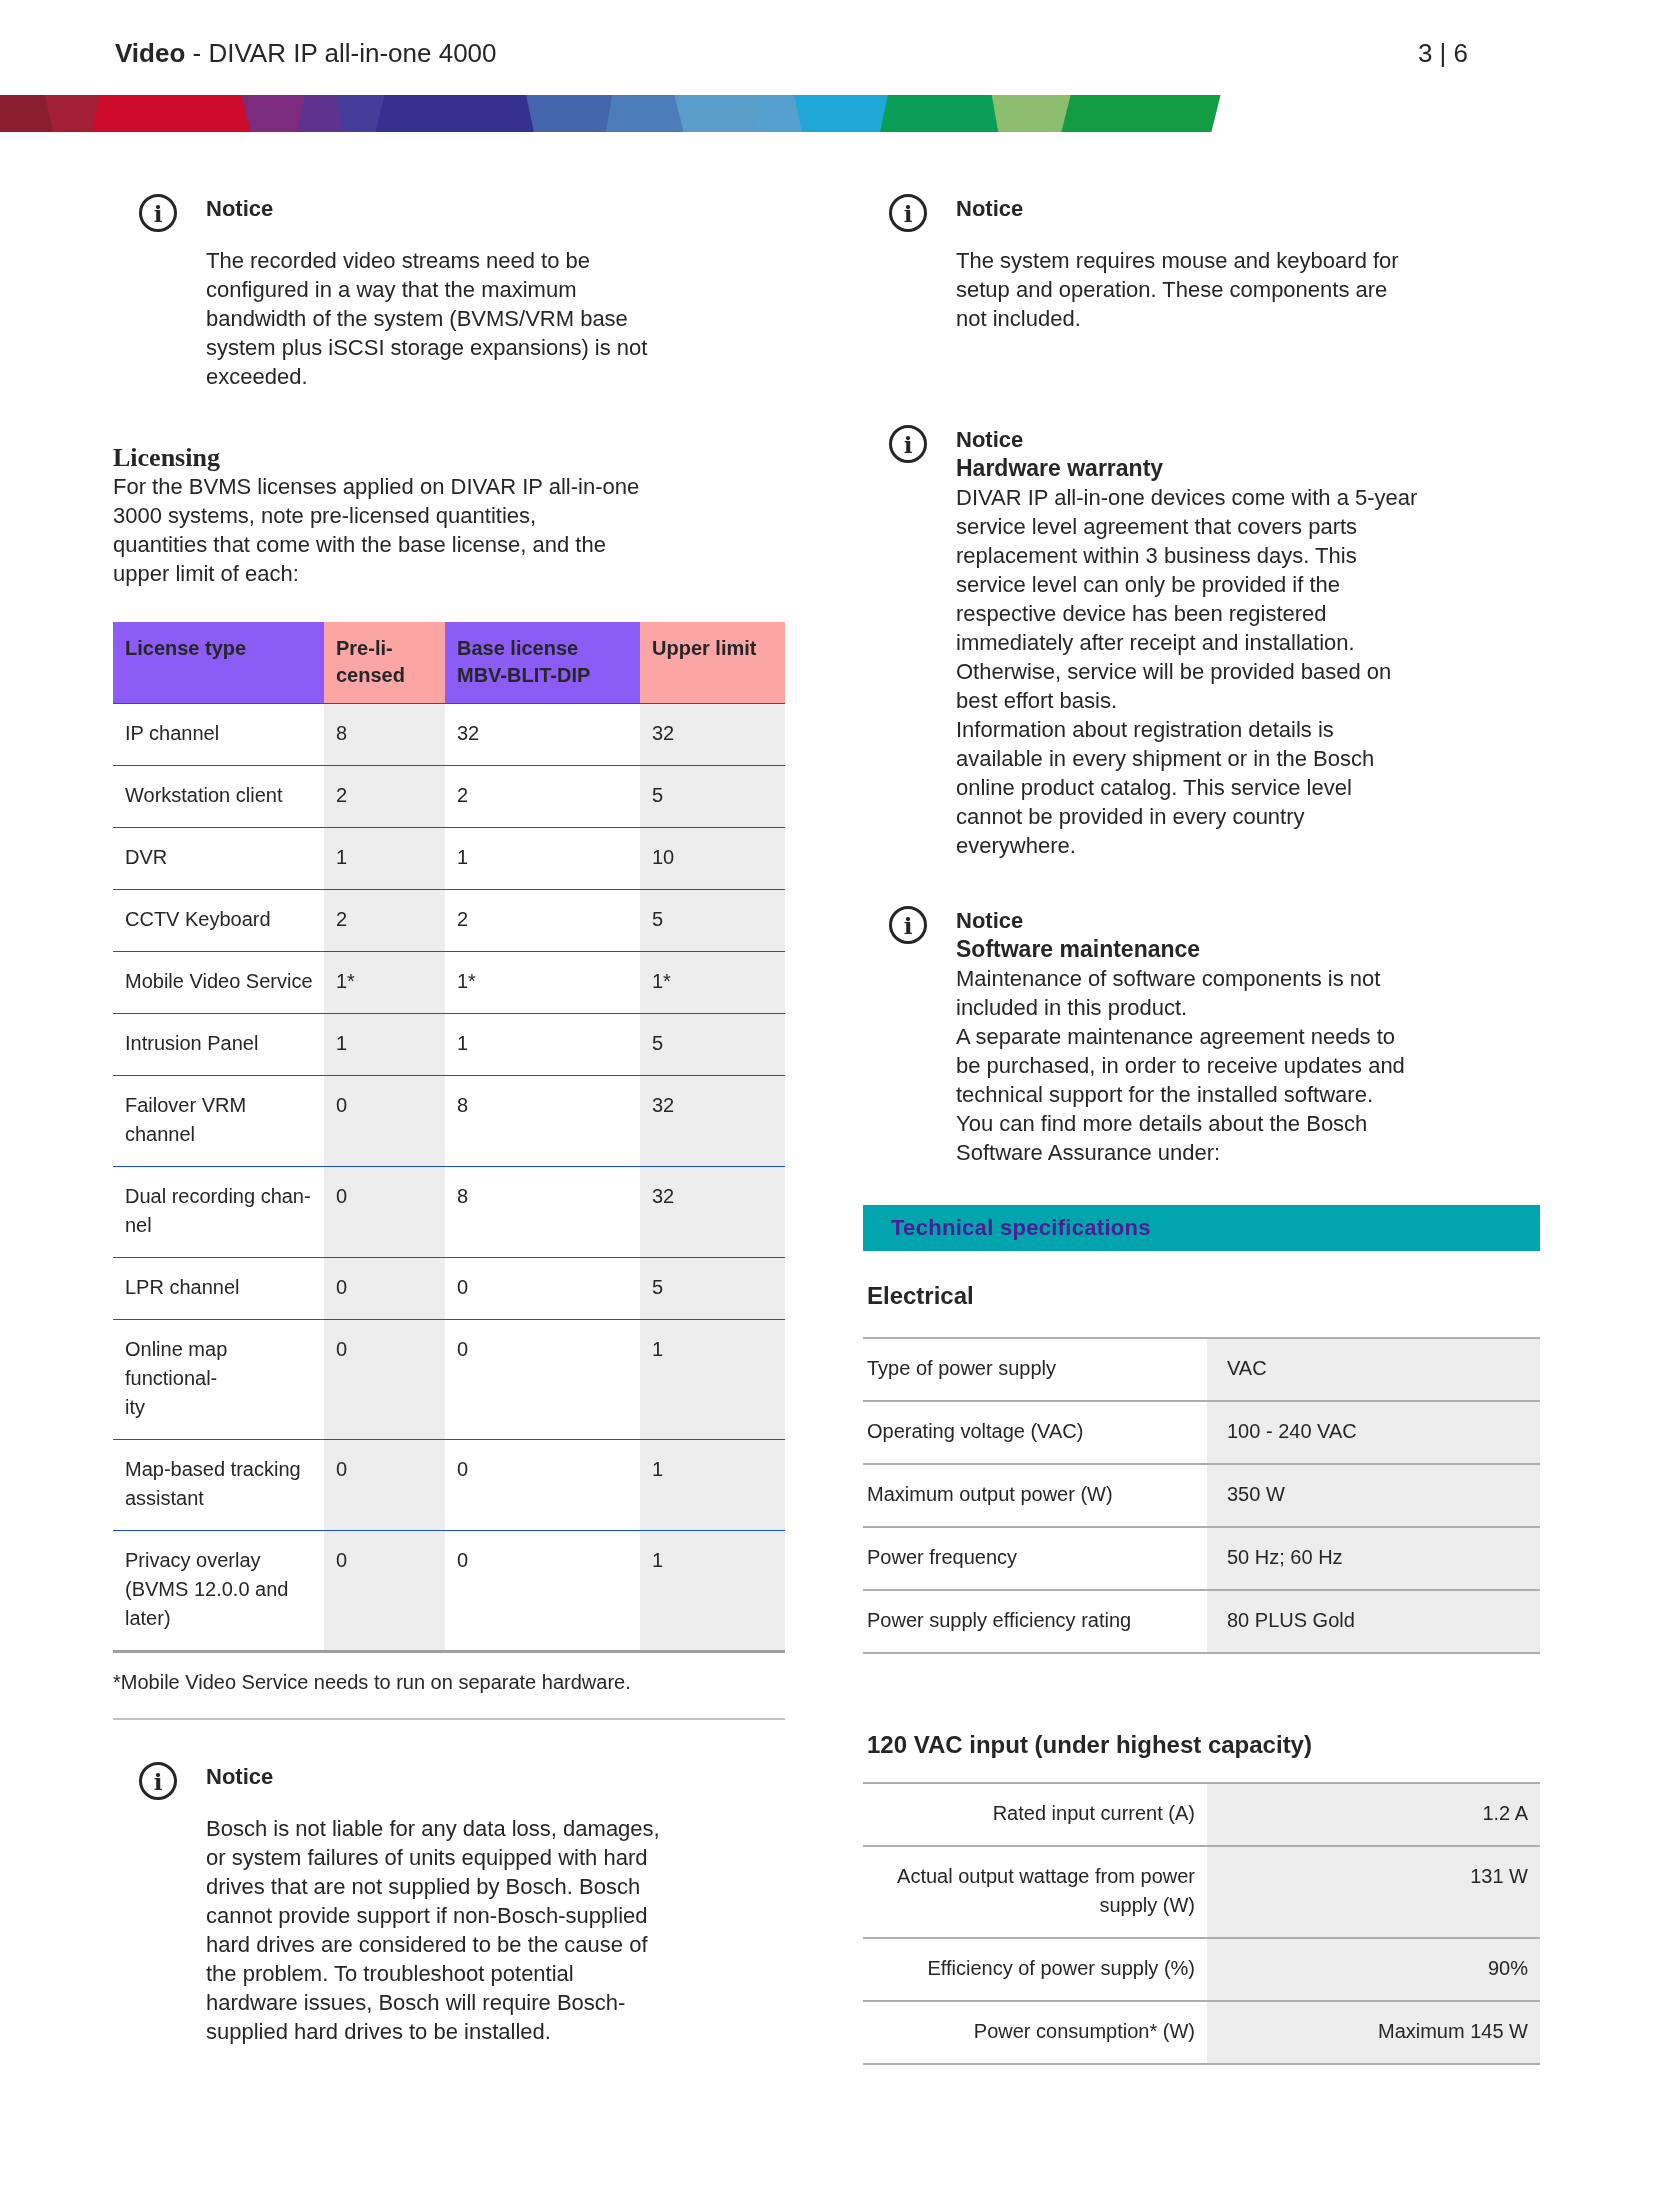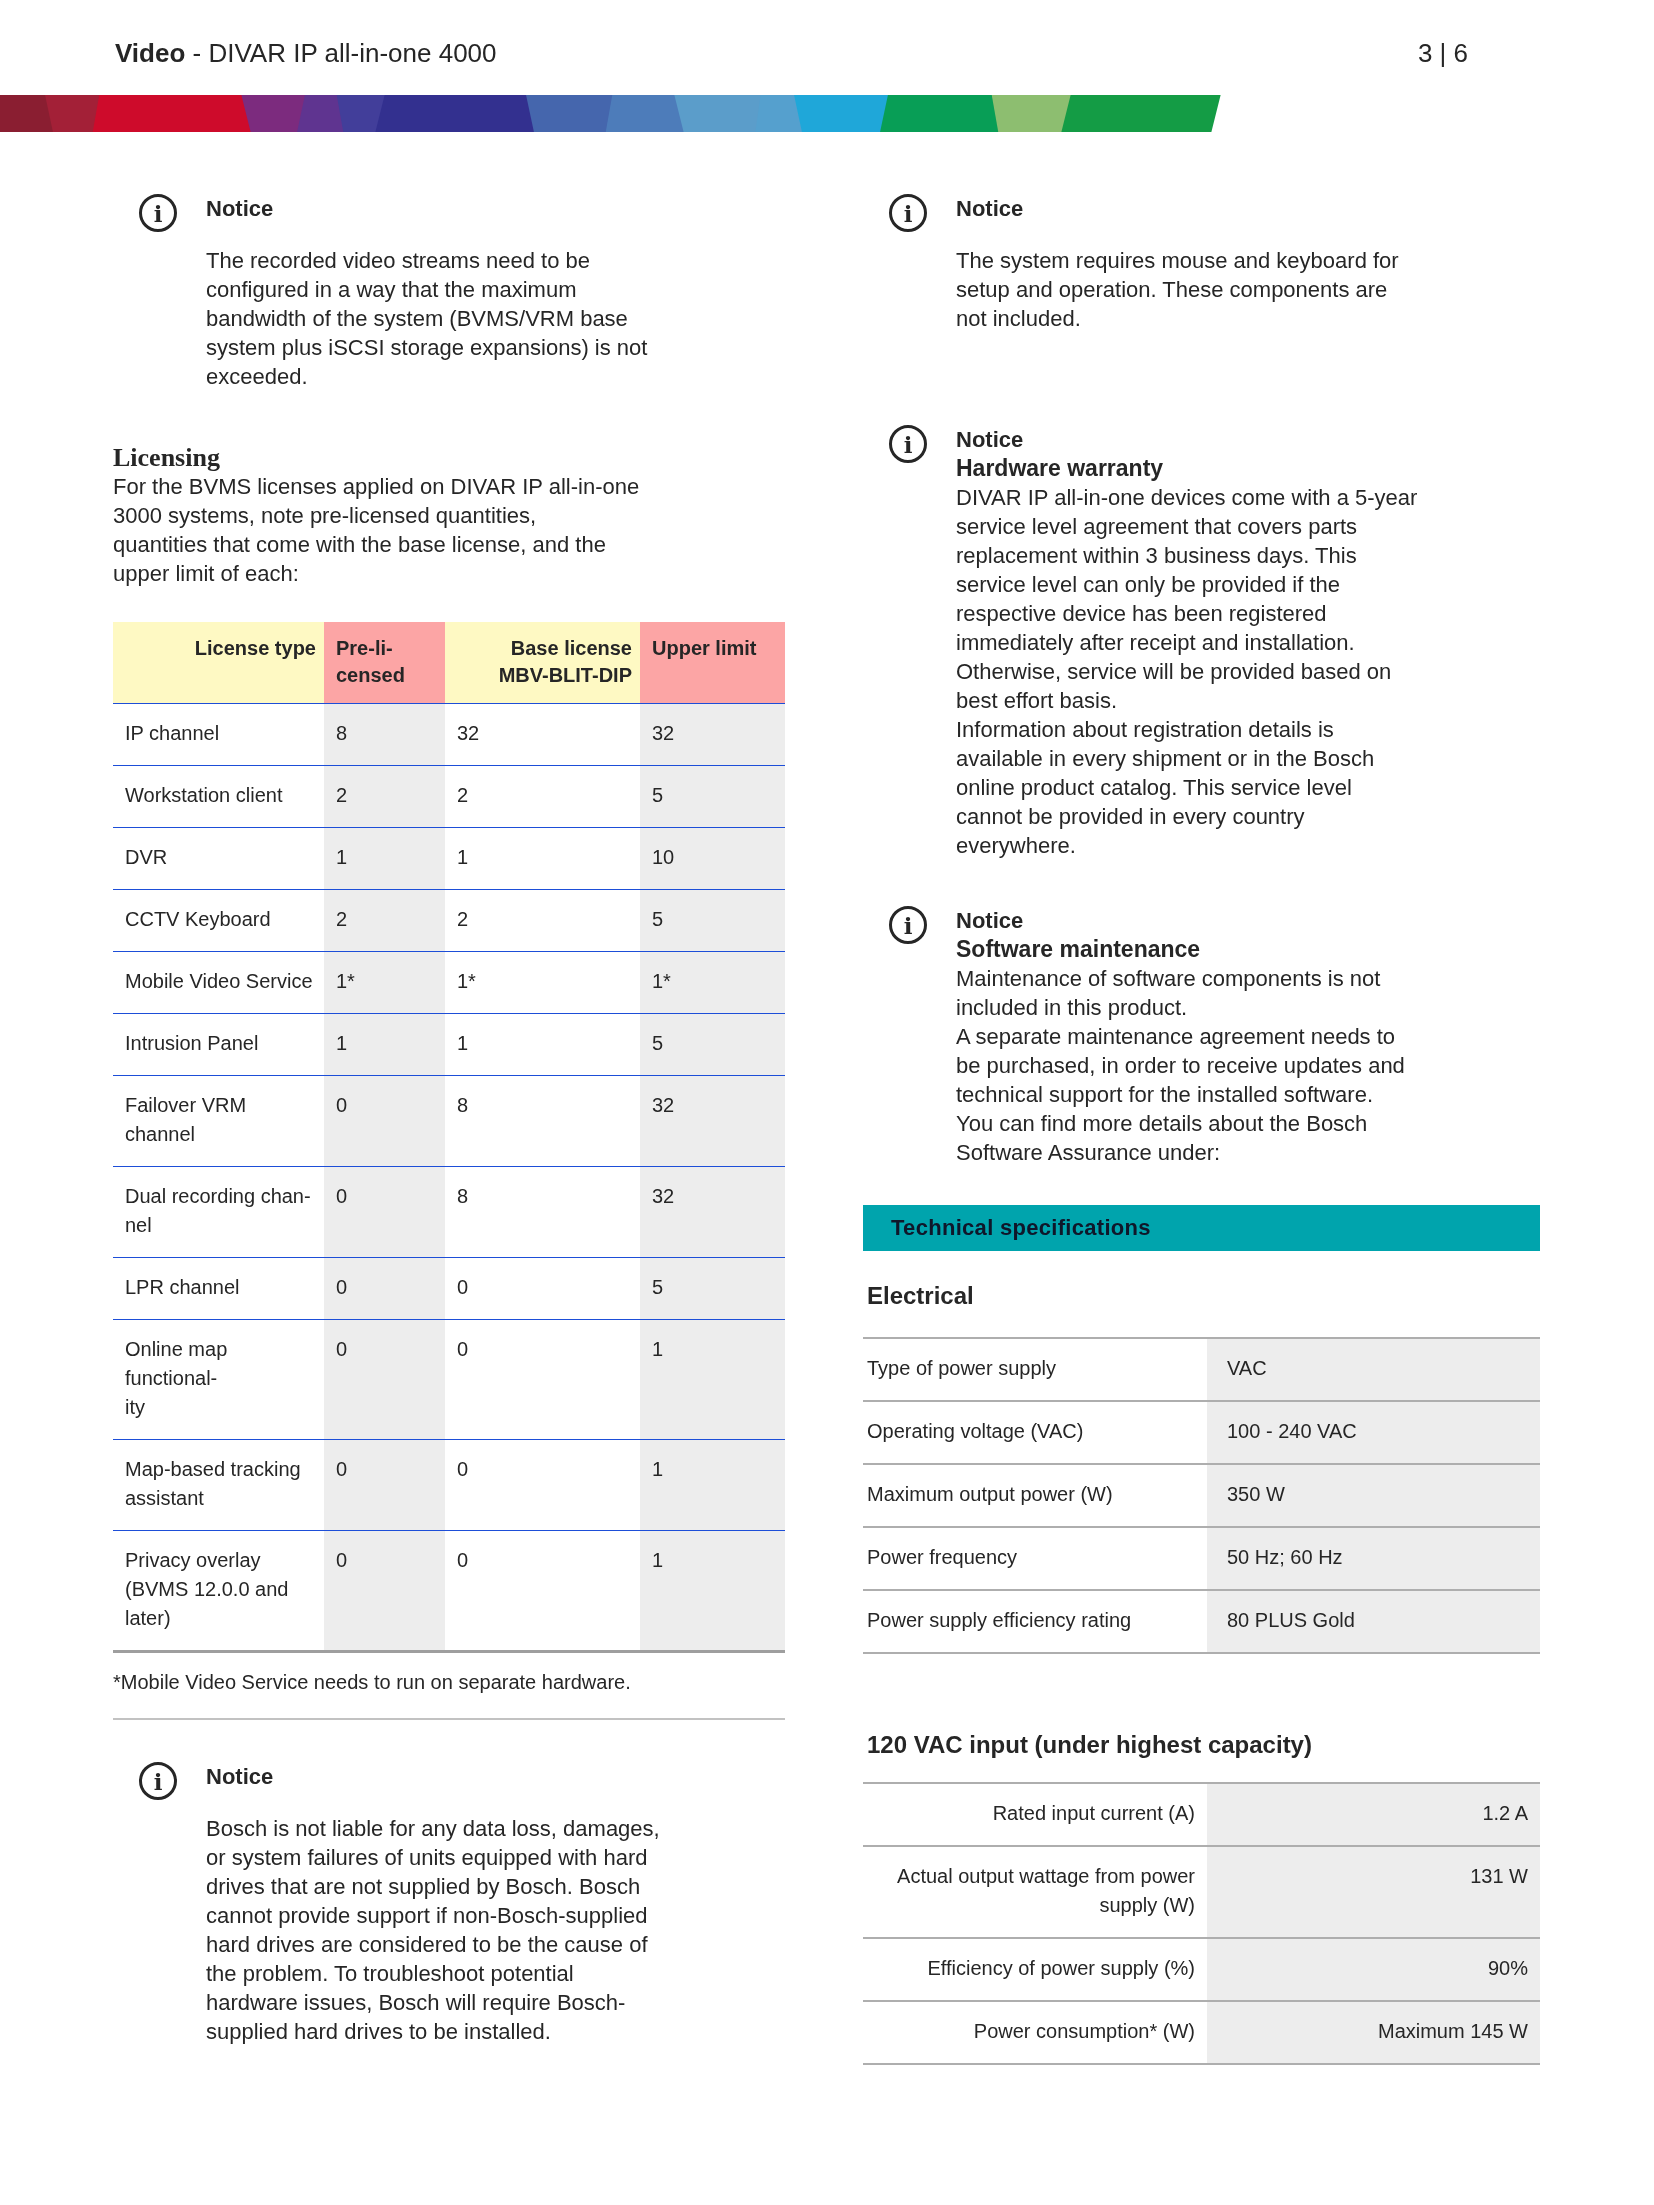--- a/index.html
+++ b/index.html
@@ -35,30 +35,30 @@
         font-size:22px;line-height:29px;white-space:pre-line;display:inline-block;margin:0;}
   
   .licensing{margin-top:52px;}
   .section-title{font-size:26px;font-weight:700;line-height:29px;font-family:Liberation Serif, serif;}
   
   .lic-table{margin-top:34px;width:672px;border-bottom:3px solid #9e9e9e;font-size:20px;}
   .lic-row{display:grid;grid-template-columns:211px 121px 195px 145px;border-top:1px solid #1d4ed8;}
   .lic-head{border-top:none;}
   .cell{padding:15px 8px 17px 12px;line-height:29px;white-space:pre-line;box-sizing:border-box;}
   .lic-head .cell{font-weight:700;line-height:27px;padding-top:13px;padding-bottom:14px;}
-  .lic-head .c1,.lic-head .c3{background:#fef9c3;text-align:right;}
+  .lic-head .c1,.lic-head .c3{background:#8b5cf6;}
   .lic-head .c2,.lic-head .c4{background:#fca5a5;}
   .sh{background:#ededed;}
   .footnote{margin-top:16px;font-size:20px;line-height:27px;}
   .rule{margin:22px 0 0;border:none;border-top:2px solid #c2c2c2;width:672px;}
   .notice-hd{margin-top:42px;}
   
   .notice-hw{margin-top:92px;}
   .notice-sw{margin-top:46px;}
-  .banner{margin-top:38px;height:46px;background:#00a4ad;color:#0f172a;display:flex;
+  .banner{margin-top:38px;height:46px;background:#00a4ad;color:#4c1d95;display:flex;
           align-items:center;padding-left:28px;font-size:22px;font-weight:700;letter-spacing:.3px;}
   .spec-head{margin-top:30px;font-size:24px;font-weight:700;line-height:30px;padding-left:4px;}
   .spec-table{margin-top:26px;border-bottom:2px solid #aeaeae;font-size:20px;}
   .spec-row{display:grid;grid-template-columns:344px 1fr;border-top:2px solid #aeaeae;}
   .sp-label{padding:15px 12px 17px 4px;line-height:29px;white-space:pre-line;}
   .sp-value{padding:15px 12px 17px 20px;line-height:29px;background:#ededed;}
   .vac-head{margin-top:76px;}
   .vac-table{margin-top:22px;text-align:right;}
 </style>
 </head>

